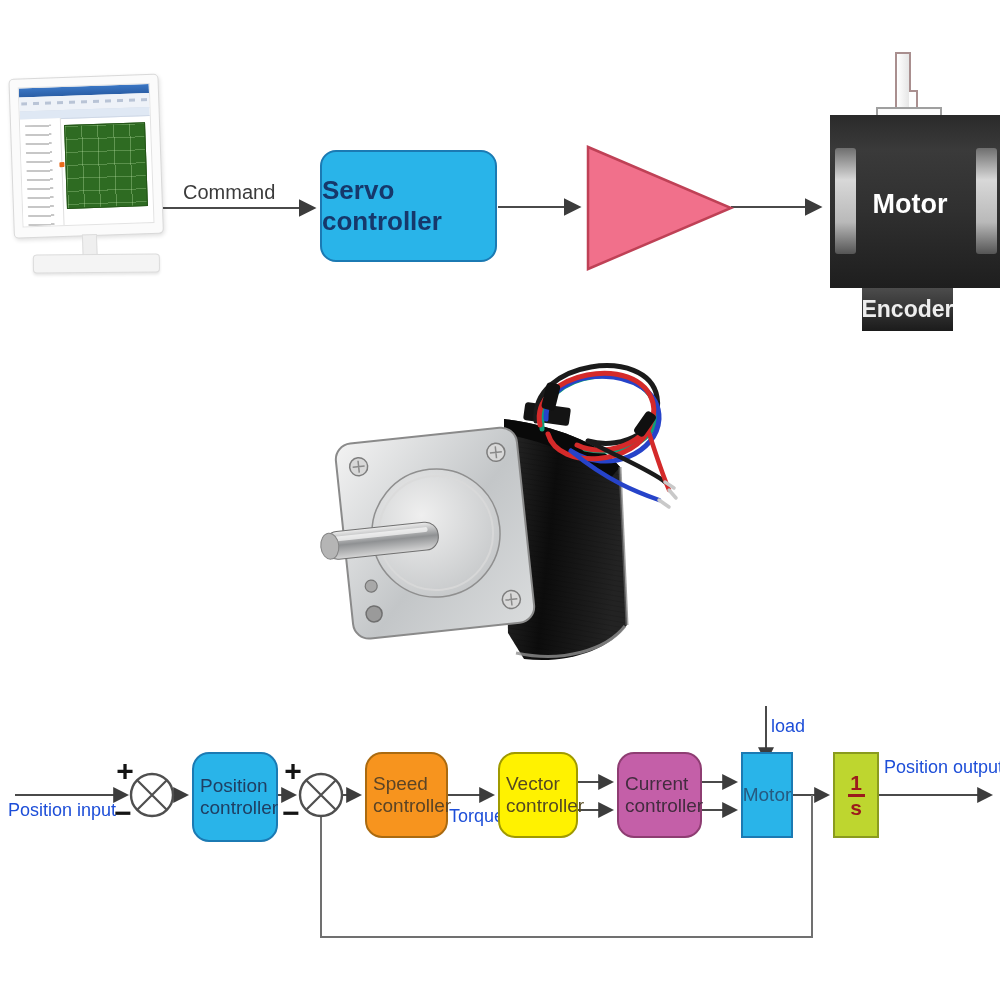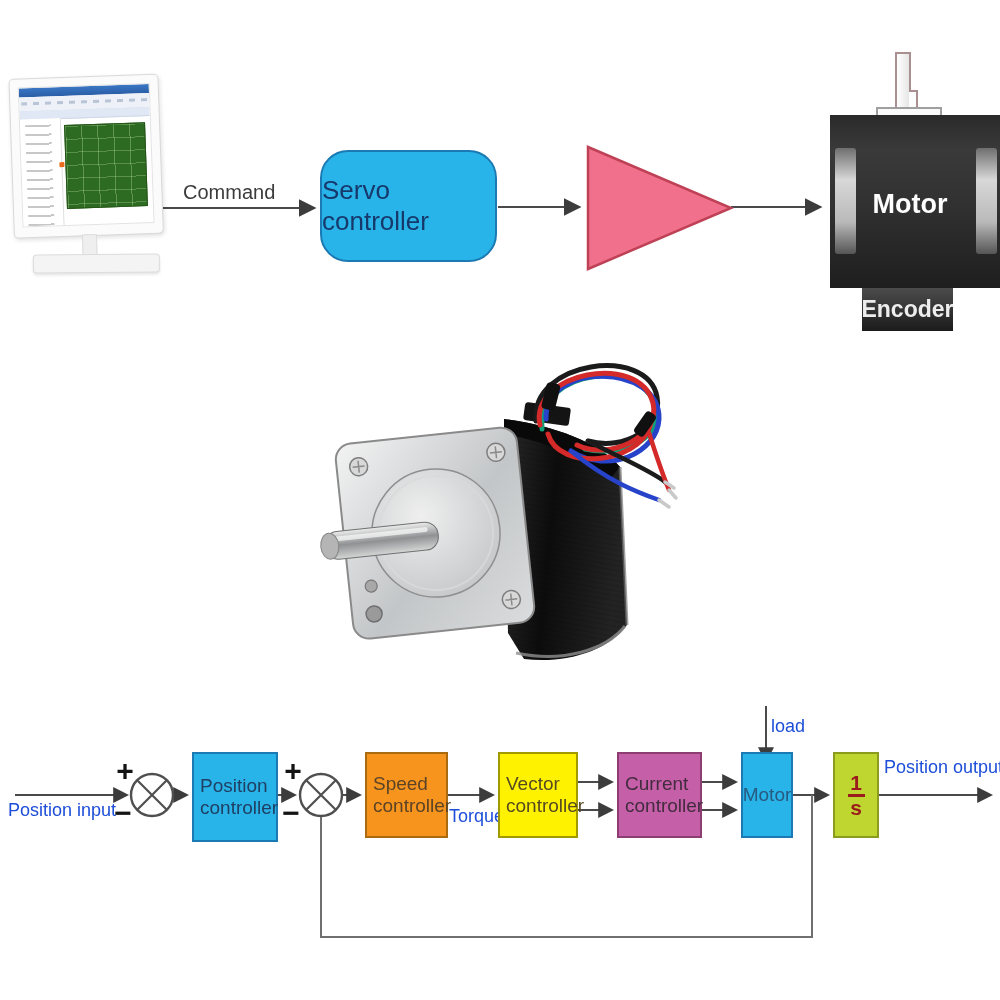--- a/index.html
+++ b/index.html
@@ -2,34 +2,34 @@
 <html style="--box-cyan: #29b4e9; --box-cyan-border: #1b7ab3; --box-orange: #f7941e; --box-orange-border: #aa6a10; --box-yellow: #fff200; --box-yellow-border: #a09a00; --box-magenta: #c45fa8; --box-magenta-border: #8e3d72; --box-lime: #bed62f; --box-lime-border: #8a9b1e; --amp-pink: #f1708b; --amp-pink-border: #bf4156; --line-color: #4a4a4a;"><head>
 <meta charset="utf-8">
 <style>
   html,body{margin:0;padding:0;}
   body{width:1000px;height:1000px;background:#ffffff;position:relative;overflow:hidden;
        font-family:"Liberation Sans","DejaVu Sans",sans-serif;}
   .stage{position:absolute;inset:0;}
   
   .fbox{position:absolute;box-sizing:border-box;display:flex;align-items:center;justify-content:center;
         font-size:19px;line-height:1.18;}
-  .fbox.leftalign{justify-content:flex-start;padding-left:6px;text-align:left;}
+  .fbox.leftalign{justify-content:flex-start;padding-left:6px;text-align:left;border-radius:17px;}
   .box-cyan{background:var(--box-cyan,#29b4e9);border:2px solid var(--box-cyan-border,#1b7ab3);}
   .box-orange{background:var(--box-orange,#f7941e);border:2px solid var(--box-orange-border,#aa6a10);color:#5b4426;}
   .box-yellow{background:var(--box-yellow,#fff200);border:2px solid var(--box-yellow-border,#a09a00);color:#554a22;}
   .box-magenta{background:var(--box-magenta,#c45fa8);border:2px solid var(--box-magenta-border,#8e3d72);color:#432c3f;}
   .box-lime{background:var(--box-lime,#bed62f);border:2px solid var(--box-lime-border,#8a9b1e);color:#9b1c1c;}
   .txt-navy{color:#1f3f63;}
   .txt-motor{color:#265a80;}
   
   .lbl{position:absolute;color:#1d4ed8;font-size:18px;white-space:nowrap;}
   .sign{position:absolute;font-size:30px;font-weight:bold;color:#141414;line-height:28px;}
   
-  .servo{left:320px;top:150px;width:177px;height:112px;border-radius:28px;
-         font-size:26px;font-weight:normal;color:#16386b;}
+  .servo{left:320px;top:150px;width:177px;height:112px;border-radius:16px;
+         font-size:26px;font-weight:bold;color:#16386b;}
   .amp-label{position:absolute;left:593px;top:194px;width:112px;text-align:center;
              font-size:24px;font-weight:bold;color:#1d3660;}
   
   .motor3d{position:absolute;left:830px;top:115px;width:170px;height:173px;z-index:2;
            background:linear-gradient(180deg,#2a2a2a 0%,#3a3a3a 20%,#303030 55%,#1e1e1e 100%);}
   .m-strip{position:absolute;top:33px;width:21px;height:106px;border-radius:3px;
            background:linear-gradient(180deg,#6e6e6e,#d8d8d8 30%,#b9b9b9 70%,#555);}
   .motor3d-label{position:absolute;left:15px;top:74px;width:130px;text-align:center;
                  color:#ffffff;font-size:27px;font-weight:bold;}
   .shaft{position:absolute;left:895px;top:52px;width:16px;height:58px;z-index:1;

